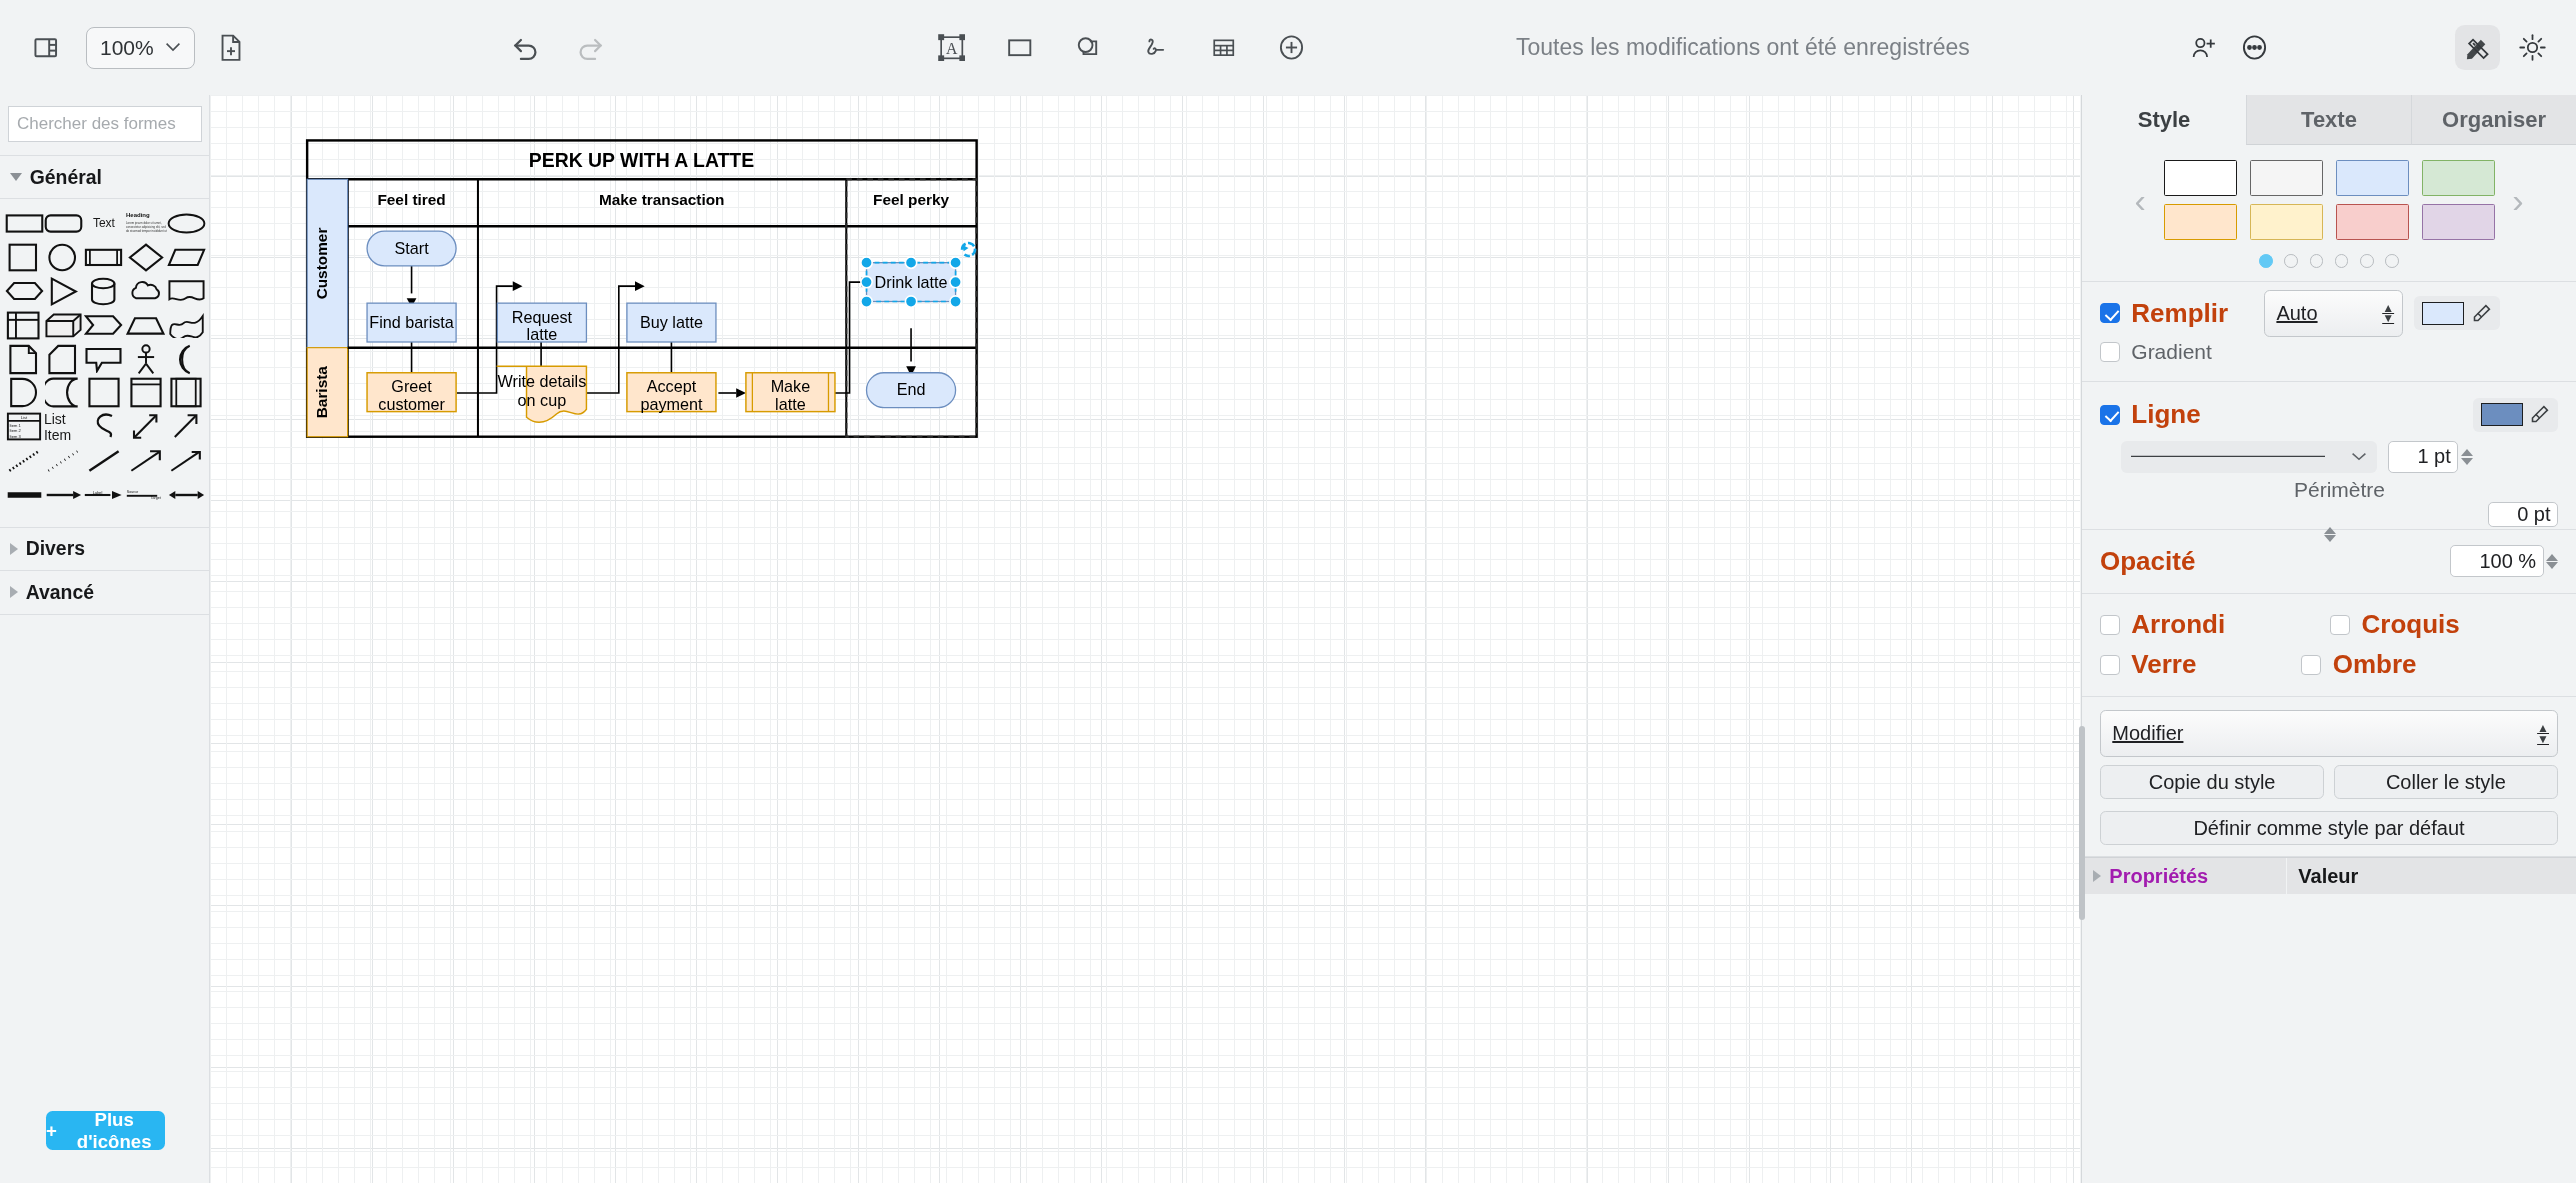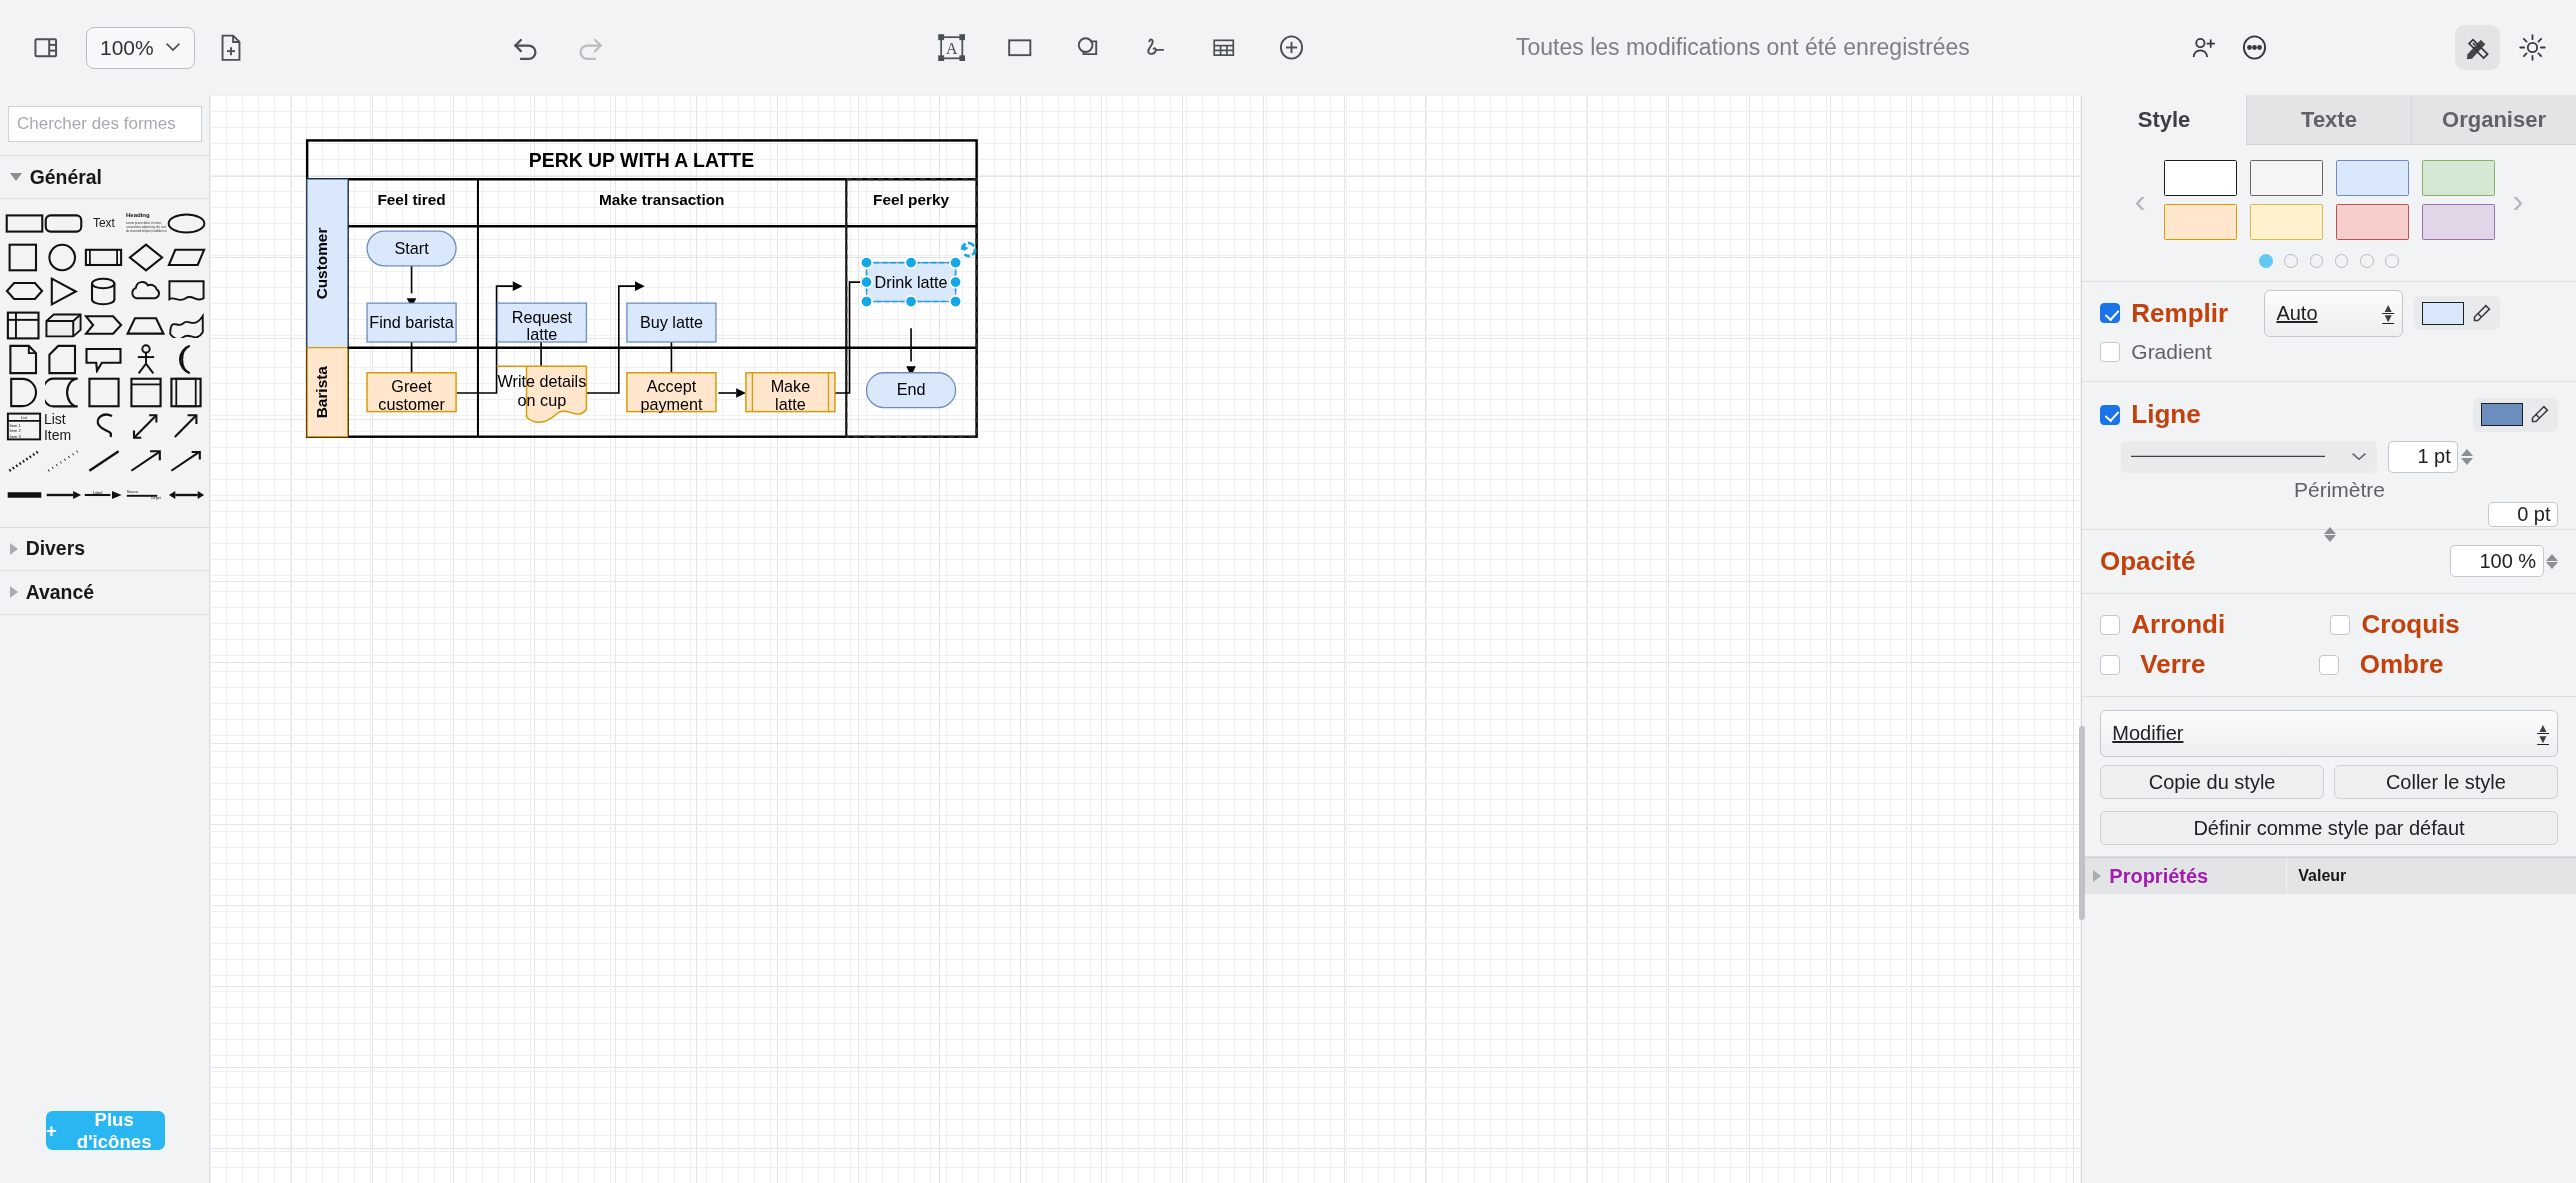--- a/index.html
+++ b/index.html
@@ -152,21 +152,21 @@
   }
   .fmt-btn {
     height: 34px; border: 0.8px solid #cdd1d4; border-radius: 5.7px; background: #edeff1;
     display: flex; align-items: center; justify-content: center;
     font-size: 20px; color: #202124; font-family:"Liberation Sans", sans-serif; cursor: pointer;
   }
   #props-header { display:flex; height: 37px; background:#e3e4e6; border-top:0.8px solid #d0d3d6; }
   #props-col { width: 204px; display:flex; align-items:center; gap:8px; padding-left:11.3px;
                font-size:20px; font-weight:700; color:#a21caf; }
   #value-col { flex:1; display:flex; align-items:center; padding-left:11.3px;
-               font-size:16px; font-weight:700; color:#17181a; border-left:0.8px solid #f1f3f4;}
+               font-size:20px; font-weight:700; color:#17181a; border-left:0.8px solid #f1f3f4;}
   #scroll-thumb { position:absolute; right:491px; top:631px; width:5.7px; height:194px;
                   background:#bfc3c7; border-radius:3.2px; }
 </style>
 </head>
 <body>
 
 <div id="toolbar">
   <div class="tb-icon" id="panel-toggle-btn">
     <svg width="27.5" height="27.5" viewBox="0 0 24 24" fill="none" stroke="#4a4f53" stroke-width="1.7">
       <rect x="3" y="4.5" width="18" height="15" rx="1"></rect>
@@ -807,21 +807,21 @@
     </div>
   </div>
 
   <div class="fmt-sec">
     <div class="row" style="height:40px;">
       <div class="cbx"></div>
       <span class="lbl-bold">Arrondi</span>
       <div class="cbx" style="margin-left:105px;"></div>
       <span class="lbl-bold">Croquis</span>
     </div>
-    <div class="row" style="height:40px;gap:9px;">
+    <div class="row" style="height:40px;">
       <div class="cbx"></div>
       <span class="lbl-bold">Verre</span>
       <div class="cbx" style="margin-left:105px;"></div>
       <span class="lbl-bold">Ombre</span>
     </div>
   </div>
 
   <div class="fmt-sec">
     <div class="sel-box" style="margin-top:1.6px;">
       <span>Modifier</span>

